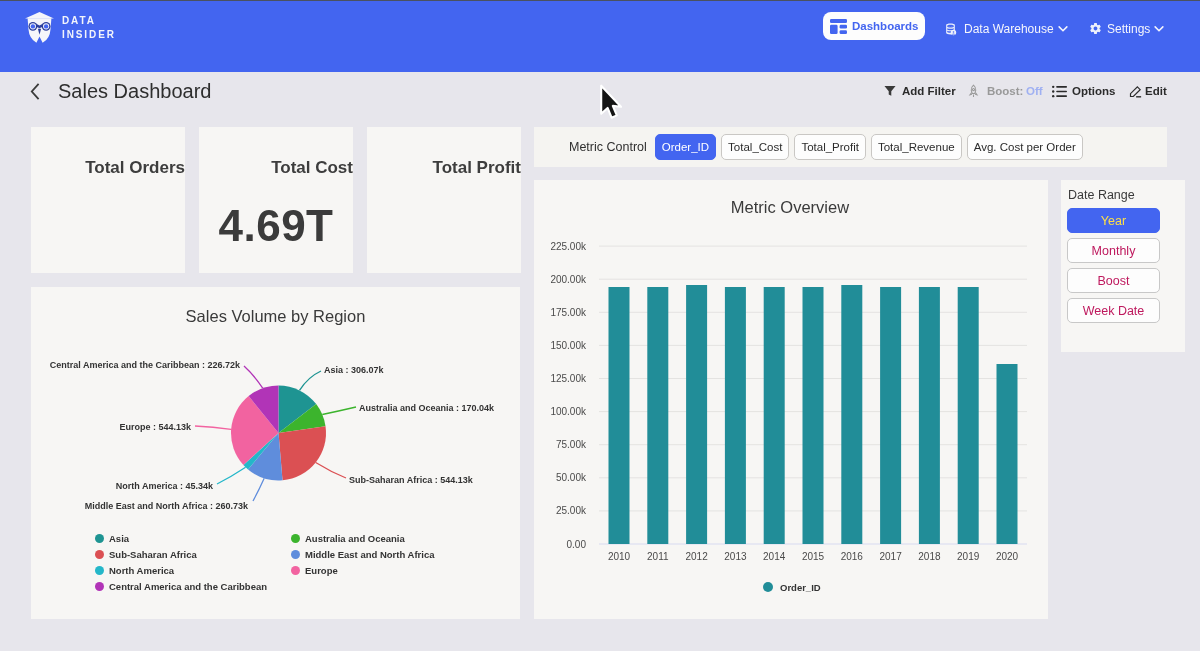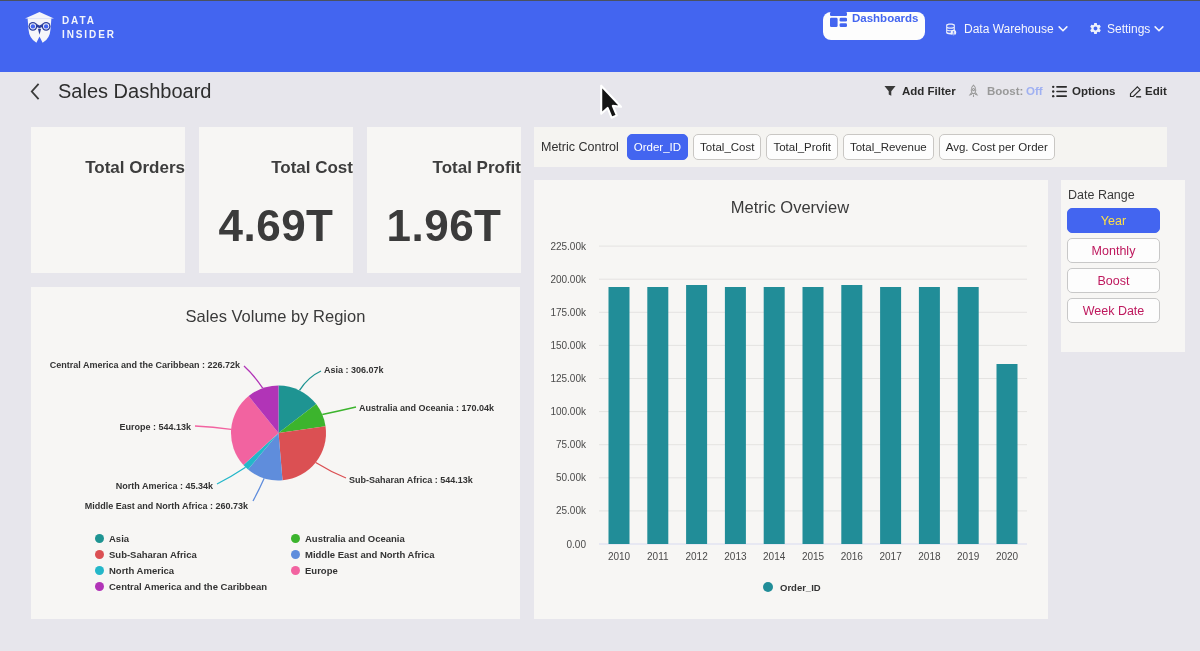--- a/index.html
+++ b/index.html
@@ -2,30 +2,30 @@
 <html><head>
 <meta charset="utf-8">
 <style>
 * { margin:0; padding:0; box-sizing:border-box; }
 html,body { width:1200px; height:651px; }
 body { font-family:"Liberation Sans",sans-serif; background:#e7e6ec; overflow:hidden; position:relative; }
 .abs { position:absolute; }
 .navbar { position:absolute; top:0; left:0; width:1200px; height:72px; background:#4365f0; }
 .logo-text { position:absolute; left:62px; top:14px; color:#f2f4fb; font-weight:bold; font-size:10px; letter-spacing:1.9px; line-height:14px; }
 .nav-right { position:absolute; top:0; left:0; width:1200px; height:57px; color:#fff; }
-.dash-btn { position:absolute; left:823px; top:12px; width:102px; background:#fdfdfd; border-radius:8px; height:28px; display:flex; align-items:flex-start; padding-left:7px; color:#4365f0; font-size:11.5px; font-weight:bold; }
+.dash-btn { position:absolute; left:823px; top:12px; width:102px; background:#fdfdfd; border-radius:8px; height:28px; display:flex; align-items:center; padding-left:7px; color:#4365f0; font-size:11.5px; font-weight:bold; }
 .navitem { position:absolute; top:0; height:57px; display:flex; align-items:center; color:#f5f6fc; font-size:12px; }
 .backarrow { position:absolute; left:29.5px; top:82.5px; width:10px; height:17px; }
 .pagetitle { position:absolute; left:58px; top:80px; font-size:20px; color:#2e2e2e; }
 .toolbar { position:absolute; top:0; left:0; width:1200px; height:0; font-size:11.5px; color:#2b2b2b; font-weight:bold; } .titem { position:absolute; top:84.5px; line-height:13px; }
 .statcard { position:absolute; top:127px; width:154px; height:146px; background:#f7f6f4; }
 .stattitle { position:absolute; width:100%; top:31px; text-align:right; font-size:17px; color:#3d3d3d; font-weight:bold; }
 .statval { position:absolute; width:100%; top:74px; text-align:center; font-size:44px; color:#3b3b3b; font-weight:bold; letter-spacing:0.5px; }
 .piecard { position:absolute; left:31px; top:287px; width:489px; height:332px; background:#f7f6f4; }
-.metricbar { position:absolute; left:534px; top:127px; width:633px; height:40px; background:#f5f4f1; display:flex; align-items:center; }
+.metricbar { position:absolute; left:534px; top:127px; width:633px; height:40px; background:#f5f4f1; display:flex; align-items:center;padding-left:28px; }
 .mlabel { font-size:12.5px; color:#2f2f2f; margin-left:7px; margin-right:8px; }
 .mbtn { height:26px; border-radius:5px; border:1px solid #c9c7c4; background:#fdfdfd; color:#2b2b2b; font-size:11.5px; display:flex; align-items:center; padding:0 6px; margin-right:5px; }
 .mbtn.sel { background:#4365f0; color:#fff; border-color:#4365f0; }
 .chartcard { position:absolute; left:534px; top:180px; width:514px; height:439px; background:#f7f6f4; }
 .datecard { position:absolute; left:1061px; top:180px; width:124px; height:172px; background:#f7f6f4; }
 .dr-title { position:absolute; left:7px; top:7.5px; font-size:12.5px; color:#3a3a3a; }
 .dr-btn { position:absolute; left:6px; width:93px; height:25px; border-radius:5px; border:1px solid #c8c8c8; background:#fdfdfd; color:#be185d; font-size:12.5px; display:flex; align-items:center; justify-content:center; }
 .dr-btn.sel { background:#4365f0; color:#fde047; border-color:#4365f0; }
 </style>
 </head>
@@ -116,21 +116,20 @@
 
 <div class="statcard" style="left:31px">
     <div class="stattitle">Total Orders</div>
   </div>
 <div class="statcard" style="left:199px">
     <div class="stattitle">Total Cost</div>
     <div class="statval">4.69T</div>
   </div>
 <div class="statcard" style="left:367px">
     <div class="stattitle">Total Profit</div>
-    <div class="statval">1.96T</div>
   </div>
 
 <div class="piecard">
 <svg width="489" height="332" viewBox="0 0 489 332" style="position:absolute;left:0;top:0">
   <text x="244.5" y="35" text-anchor="middle" font-size="16.5" fill="#3a3a3a">Sales Volume by Region</text>
 
   <path d="M247.5,146.0 L247.50,98.50 A47.5,47.5 0 0 1 285.20,117.11 Z" fill="#1e9492"></path>
   <path d="M247.5,146.0 L285.20,117.11 A47.5,47.5 0 0 1 294.51,139.17 Z" fill="#3cb42d"></path>
   <path d="M247.5,146.0 L294.51,139.17 A47.5,47.5 0 0 1 251.53,193.33 Z" fill="#db5053"></path>
   <path d="M247.5,146.0 L251.53,193.33 A47.5,47.5 0 0 1 217.04,182.44 Z" fill="#5f8ddc"></path>

